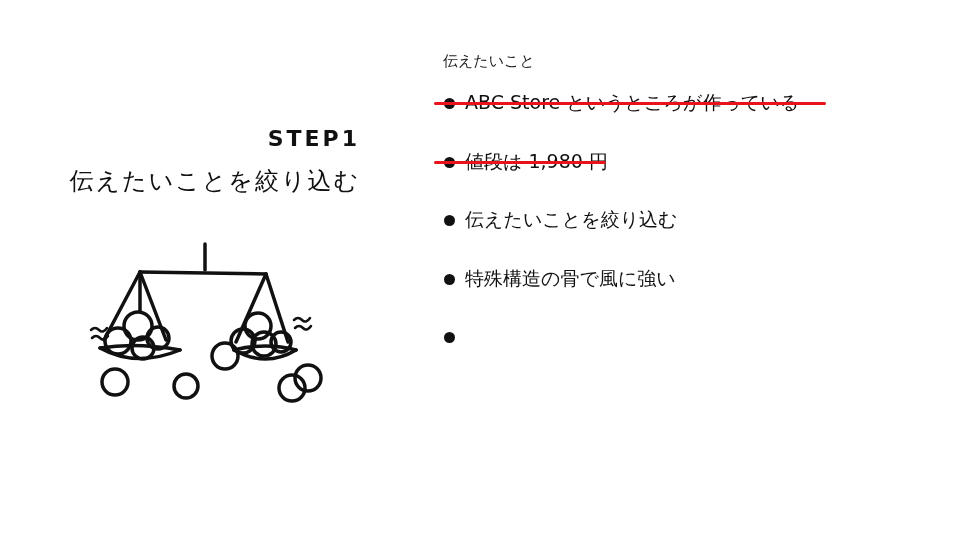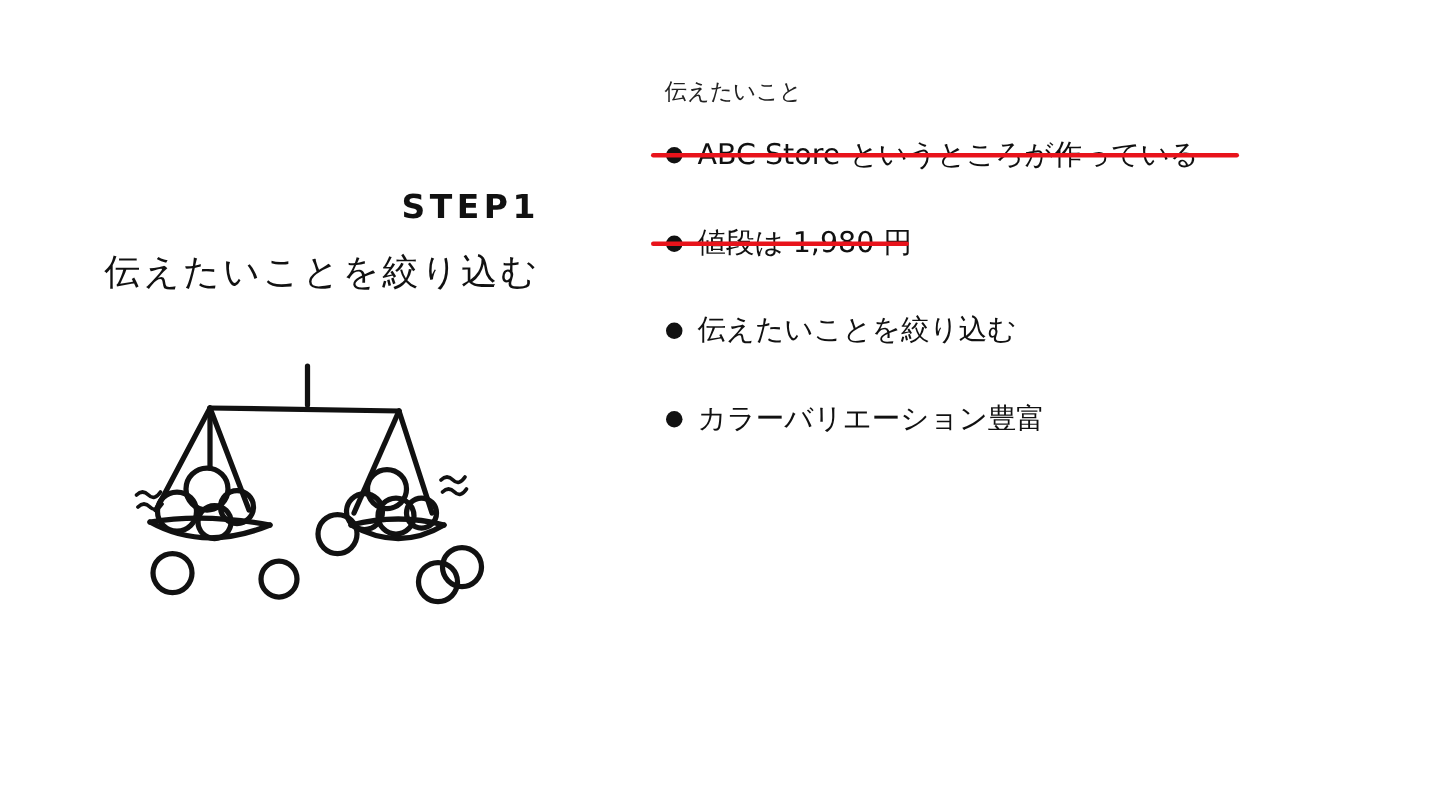--- a/index.html
+++ b/index.html
@@ -96,15 +96,18 @@
     <span class="bullet"></span>
     <span>値段は 1,980 円</span>
     <span class="strike" style="width:172px"></span>
   </li>
   <li class="item">
     <span class="bullet"></span>
     <span>伝えたいことを絞り込む</span>
   </li>
   <li class="item">
     <span class="bullet"></span>
-    <span>カラーバリエーション豊富</span>
+    <span>特殊構造の骨で風に強い</span>
+  </li>
+  <li class="item">
+    <span class="bullet"></span>
   </li>
 </ul>
 
 </body></html>

